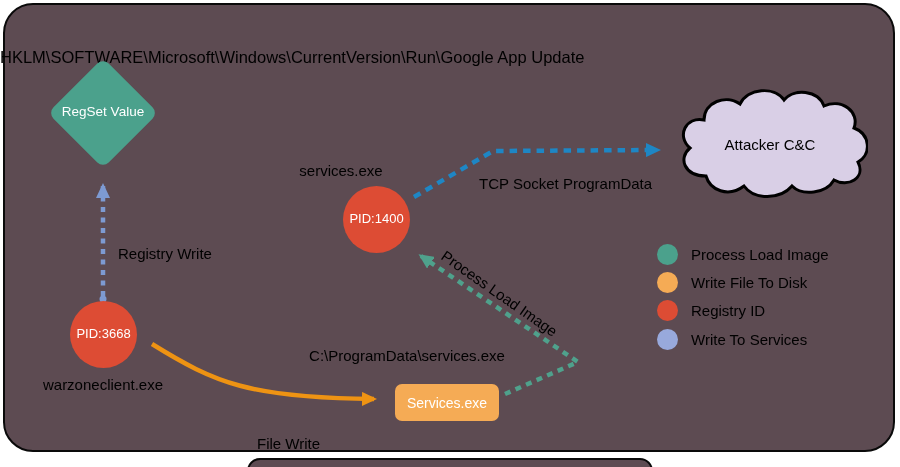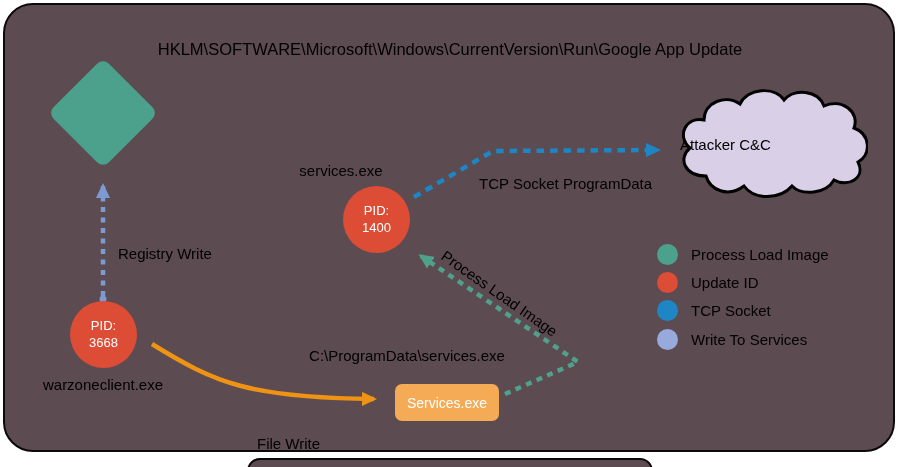--- a/index.html
+++ b/index.html
@@ -1,33 +1,33 @@
 <!DOCTYPE html>
 <html><head>
 <meta charset="utf-8">
 <style>
   *{box-sizing:border-box}
   body{margin:0;background:#fff}
   .stage{position:relative;width:900px;height:467px;font-family:"Liberation Sans",sans-serif;color:#000;overflow:hidden;background:#fff}
   .panel{position:absolute;left:3px;top:3px;width:892px;height:449px;background:#5d4b52;border:2.5px solid #0a0a0a;border-radius:30px}
   .panel-bottom{position:absolute;left:247px;top:458px;width:406px;height:26px;background:#5d4b52;border:2.5px solid #0a0a0a;border-radius:13px}
-  .title{position:absolute;left:0;top:40px;width:100%;text-align:center;font-size:16.5px;color:#000}
+  .title{position:absolute;left:0;top:48px;width:100%;font-size:16.5px;color:#000}
   .arrows{position:absolute;left:0;top:0;pointer-events:none}
   .diamond{position:absolute;left:64px;top:74px;width:78px;height:78px;border-radius:8px;transform:rotate(45deg);background:#4ba18c}
   .diamond-label{position:absolute;left:42px;top:104px;width:122px;text-align:center;color:#fff;font-size:13.5px}
-  .pid{position:absolute;width:67px;height:67px;border-radius:50%;color:#fff;font-size:13px;line-height:1.3;display:flex;flex-direction:column;align-items:center;justify-content:center;text-align:center;background:#dd4c34}
+  .pid{position:absolute;width:67px;height:67px;border-radius:50%;color:#fff;font-size:13px;line-height:1.3;display:flex;flex-direction:row;align-items:center;justify-content:center;text-align:center;background:#dd4c34}
   .pid-3668{left:70px;top:301px}
   .pid-2600{left:343px;top:186px}
   .caption{position:absolute;font-size:15px;text-align:center;color:#000}
   .cap-warzone{left:22px;top:376px;width:162px}
   .cap-services{left:281px;top:162px;width:120px}
   .cap-path{left:291px;top:347px;width:232px}
   .services-box{position:absolute;left:395px;top:384px;width:104px;height:37px;border-radius:7px;display:flex;align-items:center;justify-content:center;color:#fff;font-size:14px;background:#f5ab55}
   .cloud-svg{position:absolute;left:672px;top:84px}
-  .cloud-label{position:absolute;left:680px;top:136px;width:180px;font-size:15px;color:#000}
+  .cloud-label{position:absolute;left:680px;top:136px;width:180px;text-align:center;font-size:15px;color:#000}
   .edge-label{position:absolute;font-size:15px;white-space:nowrap;color:#000}
   .lbl-registry{left:118px;top:245px}
   .lbl-tcp{left:479px;top:175px}
   .lbl-filewrite{left:257px;top:435px}
   .lbl-processload{left:448px;top:247px;transform:rotate(35deg);transform-origin:0 0}
   .legend{position:absolute;left:657px;top:240px}
   .legend-row{display:flex;align-items:center;height:28.4px}
   .legend-dot{width:21px;height:21px;border-radius:50%;margin-right:13px;flex:none}
   .legend-label{font-size:15px;color:#000}
 </style>
@@ -61,20 +61,21 @@
     <path d="M103,296 L103,186" stroke="#7d9ad2" stroke-width="4.5" stroke-dasharray="5 5.5" fill="none" marker-end="url(#ahp)"></path>
 
     <path d="M414,197 L493,151 L658,150" stroke="#1e86c4" stroke-width="4.5" stroke-dasharray="7.5 6" fill="none" marker-end="url(#ahb)"></path>
 
     <path d="M505,394 L578,362 L421,256" stroke="#4fa18c" stroke-width="4.5" stroke-dasharray="6 5.5" fill="none" marker-end="url(#aht)"></path>
 
     <path d="M152,344 C215,383 250,398 374,399" stroke="#ee9313" stroke-width="4.5" fill="none" marker-end="url(#aho)"></path>
   </svg>
 
   <div class="diamond"></div>
+  <div class="diamond-label">RegSet Value</div>
 
   <div class="pid pid-3668">
     <span>PID:</span>
     <span>3668</span>
   </div>
   <div class="caption cap-warzone">warzoneclient.exe</div>
 
   <div class="pid pid-2600">
     <span>PID:</span>
     <span>1400</span>
@@ -93,26 +94,26 @@
   <div class="edge-label lbl-tcp">TCP Socket ProgramData</div>
   <div class="edge-label lbl-processload">Process Load Image</div>
   <div class="edge-label lbl-filewrite">File Write</div>
 
   <div class="legend">
     <div class="legend-row">
       <span class="legend-dot" style="background: rgb(75, 161, 140);"></span>
       <span class="legend-label">Process Load Image</span>
     </div>
     <div class="legend-row">
-      <span class="legend-dot" style="background: rgb(221, 76, 52);"></span>
-      <span class="legend-label">Update ID</span>
+      <span class="legend-dot" style="background: rgb(245, 171, 85);"></span>
+      <span class="legend-label">Write File To Disk</span>
     </div>
     <div class="legend-row">
-      <span class="legend-dot" style="background: rgb(30, 134, 196);"></span>
-      <span class="legend-label">TCP Socket</span>
+      <span class="legend-dot" style="background: rgb(221, 76, 52);"></span>
+      <span class="legend-label">Registry ID</span>
     </div>
     <div class="legend-row">
       <span class="legend-dot" style="background: rgb(152, 169, 220);"></span>
       <span class="legend-label">Write To Services</span>
     </div>
   </div>
 
 </div>
 
 </body></html>

